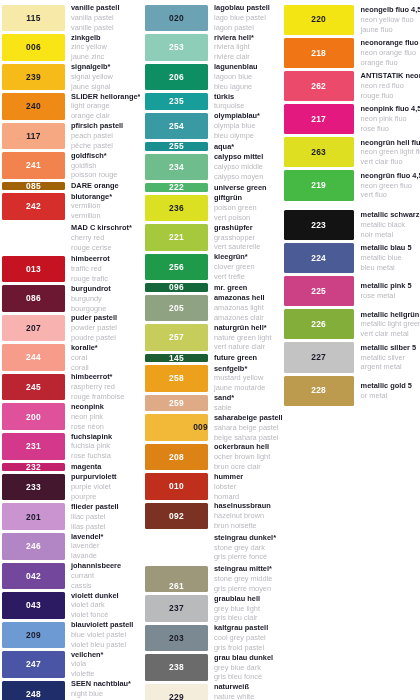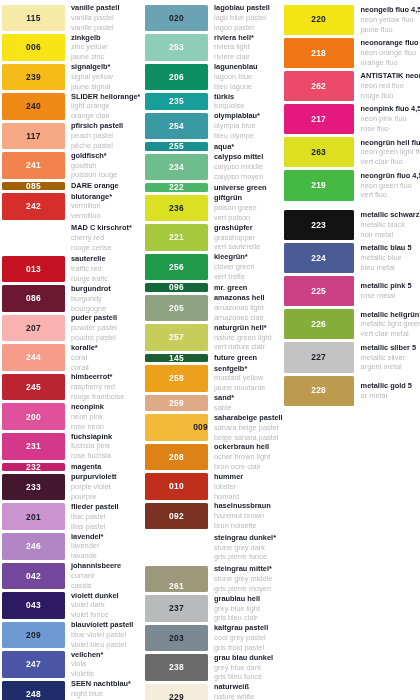--- a/index.html
+++ b/index.html
@@ -182,21 +182,21 @@
           <div class="l-de">MAD C kirschrot*</div>
           <div class="l-en">cherry red</div>
           <div class="l-fr">rouge cerise</div>
         </div>
       </div>
       <div class="row">
         <div class="swatch" style="background: rgb(198, 19, 34);">
           <span class="code" style="color: rgb(255, 255, 255);">013</span>
         </div>
         <div class="labels">
-          <div class="l-de">sauterelle</div>
+          <div class="l-de">himbeerrot</div>
           <div class="l-en">traffic red</div>
           <div class="l-fr">rouge trafic</div>
         </div>
       </div>
       <div class="row">
         <div class="swatch" style="background: rgb(109, 24, 51);">
           <span class="code" style="color: rgb(255, 255, 255);">086</span>
         </div>
         <div class="labels">
           <div class="l-de">burgundrot</div>

